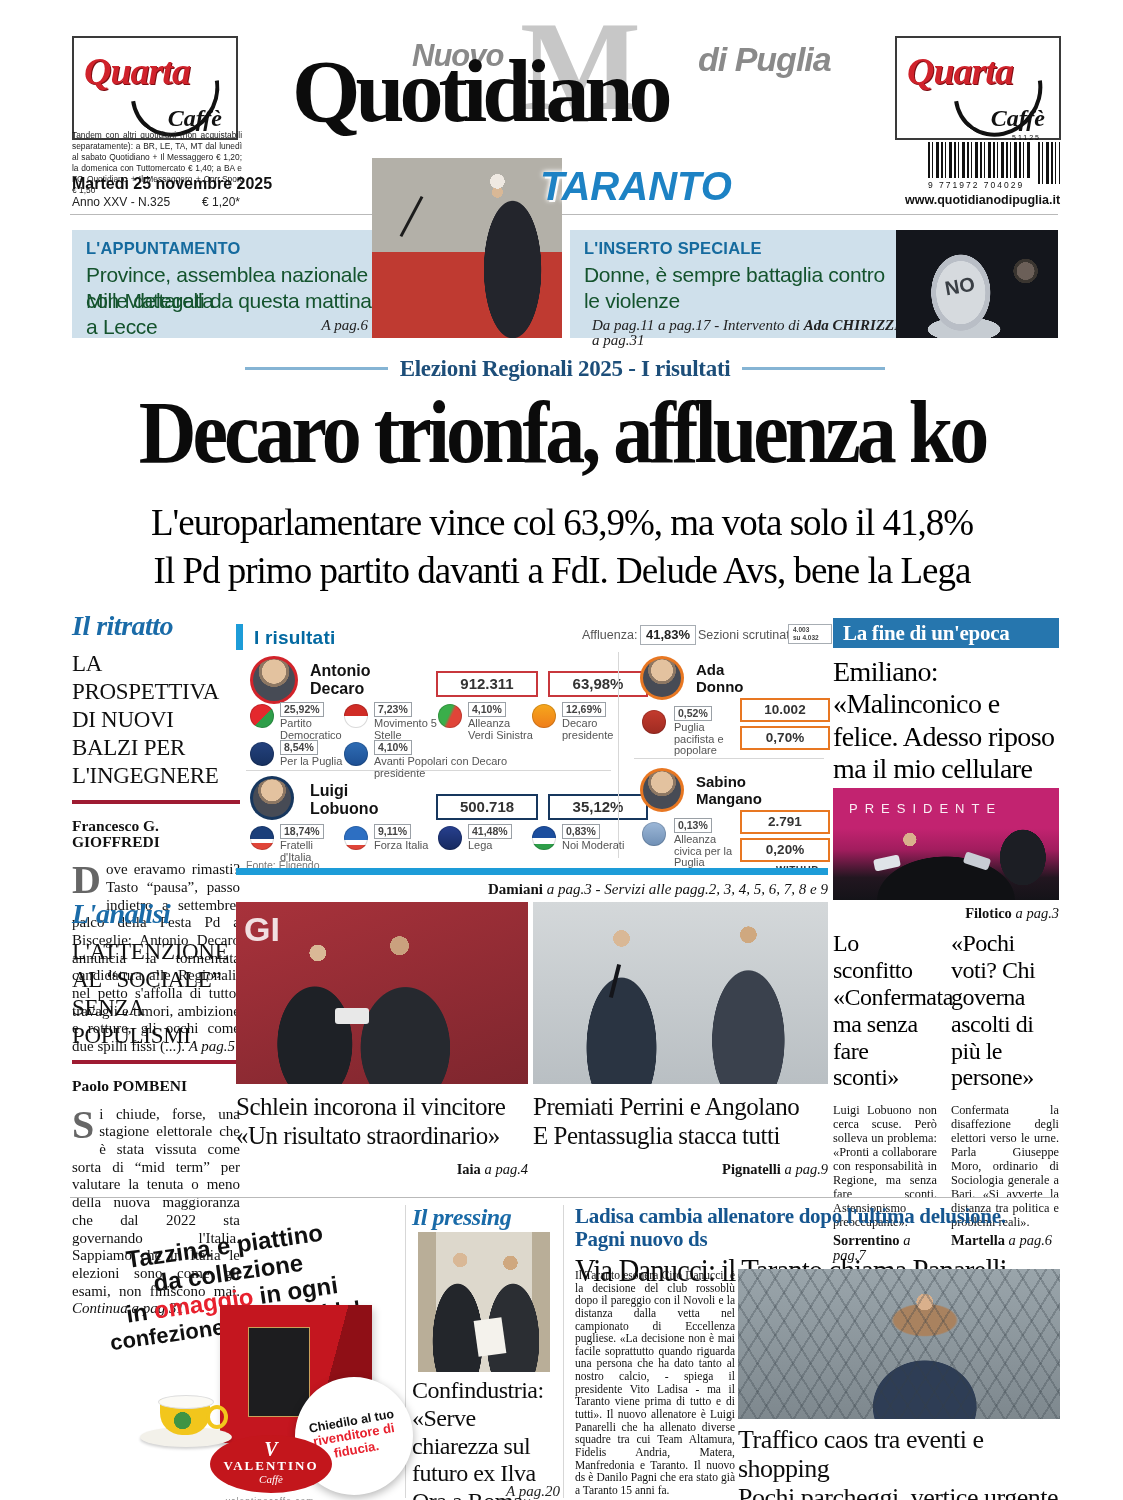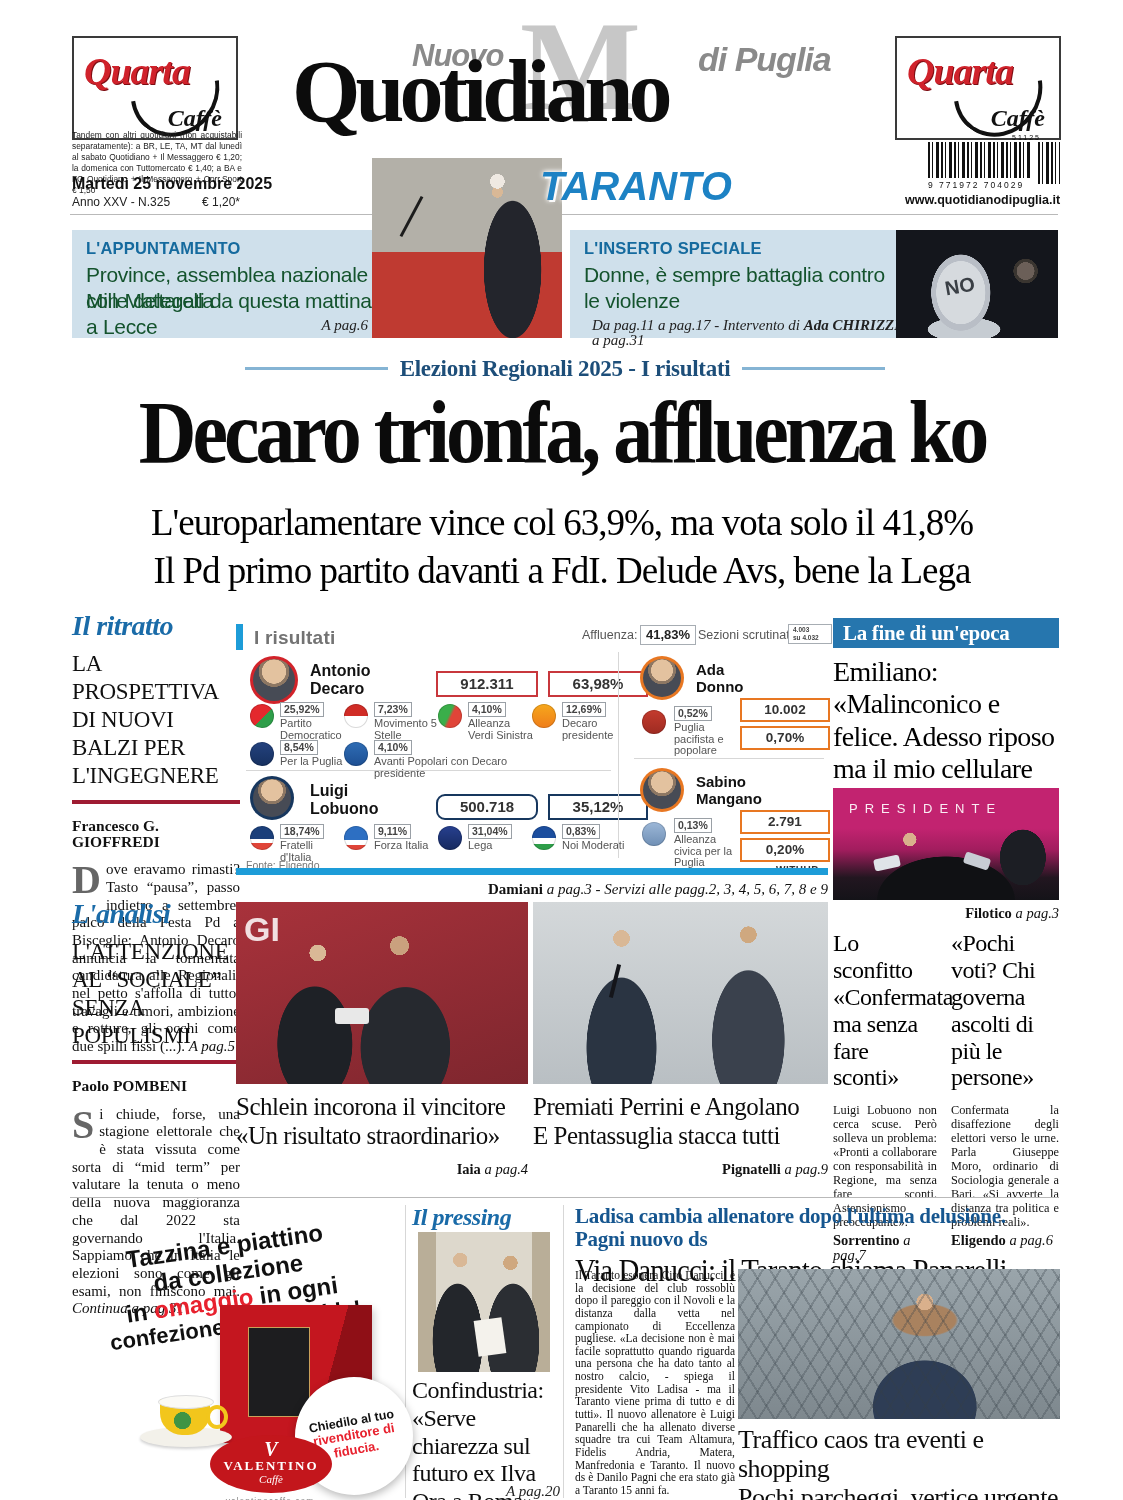--- a/index.html
+++ b/index.html
@@ -51,21 +51,21 @@
   .caps-title{font:400 23px/1.22 "Liberation Serif",serif;color:#111;letter-spacing:-.3px;}
   .red-rule{height:4px;background:#9e1b32;}
   .author{font:700 15.5px/1 "Liberation Serif",serif;color:#111;}
   .body-txt{font:400 15px/1.18 "Liberation Serif",serif;color:#111;text-align:justify;}
   .dropcap{float:left;font:700 40px/0.82 "Liberation Serif",serif;color:#666;padding-right:5px;padding-top:3px;}
   .pageref{font-style:italic;}
 
   
   .info *{font-family:"Liberation Sans",sans-serif;}
   .blue-tab{width:7px;height:26px;background:#1d9cd8;}
-  .info-title{font:800 19px/1 "Liberation Sans",sans-serif;color:#737373;letter-spacing:.2px;}
+  .info-title{font:800 19px/1 "Liberation Sans",sans-serif;color:#0369a1;letter-spacing:.2px;}
   .hlabel{font:400 12.5px/18px "Liberation Sans",sans-serif;color:#555;}
   .hbox{border:1px solid #a7adb3;background:#fff;font:700 13px/18px "Liberation Sans",sans-serif;color:#222;padding:0 5px;}
   .hbox-tiny{border:1px solid #a7adb3;background:#fff;font:700 6.5px/1.2 "Liberation Sans",sans-serif;color:#444;padding:1px 4px;width:34px;}
   .avatar{border-radius:50%;}
   .avatar .face{position:absolute;inset:3px;border-radius:50%;background:radial-gradient(circle at 50% 30%,#e3c29f 0 33%,#8d7763 34% 42%,#474b55 43%);}
   .cname{font:800 16px/1.1 "Liberation Sans",sans-serif;color:#111;}
   .vbox{height:22px;border:2px solid;background:#fff;font:700 15px/22px "Liberation Sans",sans-serif;text-align:center;color:#333;margin-top:6px;}
   .chip{width:94px;height:40px;}
   .chip-logo{position:absolute;left:0;top:2px;width:24px;height:24px;border-radius:50%;box-shadow:0 0 0 1px rgba(0,0,0,.15) inset;}
   .chip-pct{position:absolute;left:30px;top:0;border:1px solid #9aa0a6;padding:0 3px;font:700 10.5px/13px "Liberation Sans",sans-serif;color:#444;background:#fff;}
@@ -255,36 +255,36 @@
 
     <div class="abs divider" style="left:10px;top:152px;width:365px;"></div>
 
     <div class="abs avatar" style="left: 14px; top: 158px; width: 44px; height: 44px; background: rgb(23, 55, 94);">
         <span class="face"></span>
       </div>
     <div class="abs cname" style="left:74px;top:164px;">
       <span>Luigi</span><br>
       <span>Lobuono</span>
     </div>
-    <div class="abs vbox" style="left: 200px; top: 170px; width: 98px; border-color: rgb(23, 55, 94); border-radius: 9px;">500.718</div>
+    <div class="abs vbox" style="left: 200px; top: 170px; width: 98px; border-color: rgb(23, 55, 94);">500.718</div>
     <div class="abs vbox" style="left: 312px; top: 170px; width: 96px; border-color: rgb(23, 55, 94);">35,12%</div>
 
     <div class="abs chip" style="left:14px;top:206px;">
       <span class="chip-logo" style="background: linear-gradient(rgb(27, 63, 122) 55%, rgb(255, 255, 255) 55%, rgb(255, 255, 255) 72%, rgb(224, 68, 56) 72%);"></span>
       <span class="chip-pct">18,74%</span>
       <span class="chip-name">Fratelli d'Italia</span>
     </div>
     <div class="abs chip" style="left:108px;top:206px;">
       <span class="chip-logo" style="background: linear-gradient(rgb(45, 111, 194) 60%, rgb(255, 255, 255) 60%, rgb(255, 255, 255) 80%, rgb(224, 68, 56) 80%);"></span>
       <span class="chip-pct">9,11%</span>
       <span class="chip-name">Forza Italia</span>
     </div>
     <div class="abs chip" style="left:202px;top:206px;">
       <span class="chip-logo" style="background: linear-gradient(rgb(39, 64, 143), rgb(22, 41, 95));"></span>
-      <span class="chip-pct">31,04%</span>
+      <span class="chip-pct">41,48%</span>
       <span class="chip-name">Lega</span>
     </div>
     <div class="abs chip" style="left:296px;top:206px;">
       <span class="chip-logo" style="background: linear-gradient(rgb(28, 78, 158) 50%, rgb(255, 255, 255) 50%, rgb(255, 255, 255) 75%, rgb(46, 158, 73) 75%);"></span>
       <span class="chip-pct">0,83%</span>
       <span class="chip-name">Noi Moderati</span>
     </div>
 
     <div class="abs fonte" style="left:10px;top:242px;">Fonte: Eligendo</div>
 
@@ -380,21 +380,21 @@
     <div class="sc-title">Lo sconfitto «Confermata ma senza fare sconti»</div>
     <div class="sc-body" style="margin-top:12px;">Luigi Lobuono non cerca scuse. Però solleva un problema: «Pronti a collaborare con responsabilità in Regione, ma senza fare sconti. Astensionismo preoccupante».</div>
     <div class="byline" style="margin-top:4px;">
       <span>Sorrentino</span><span class="it" style="font-weight:400;"> a pag.7</span>
     </div>
   </div>
   <div class="abs" style="left:951px;top:930px;width:108px;">
     <div class="sc-title">«Pochi voti? Chi governa ascolti di più le persone»</div>
     <div class="sc-body" style="margin-top:12px;">Confermata la disaffezione degli elettori verso le urne. Parla Giuseppe Moro, ordinario di Sociologia generale a Bari. «Si avverte la distanza tra politica e problemi reali».</div>
     <div class="byline" style="margin-top:4px;">
-      <span>Eligendo</span><span class="it" style="font-weight:400;"> a pag.6</span>
+      <span>Martella</span><span class="it" style="font-weight:400;"> a pag.6</span>
     </div>
   </div>
 
   <div class="abs hr" style="left:70px;top:1197px;width:988px;"></div>
   <div class="abs vline" style="left:405px;top:1205px;height:293px;"></div>
   <div class="abs vline" style="left:563px;top:1205px;height:293px;"></div>
 
   <div class="abs" style="left:70px;top:1205px;width:335px;height:295px;">
     <div class="abs center" style="left:10px;top:28px;width:300px;transform:rotate(-8deg);">
       <div class="ad-line">Tazzina e piattino</div>

